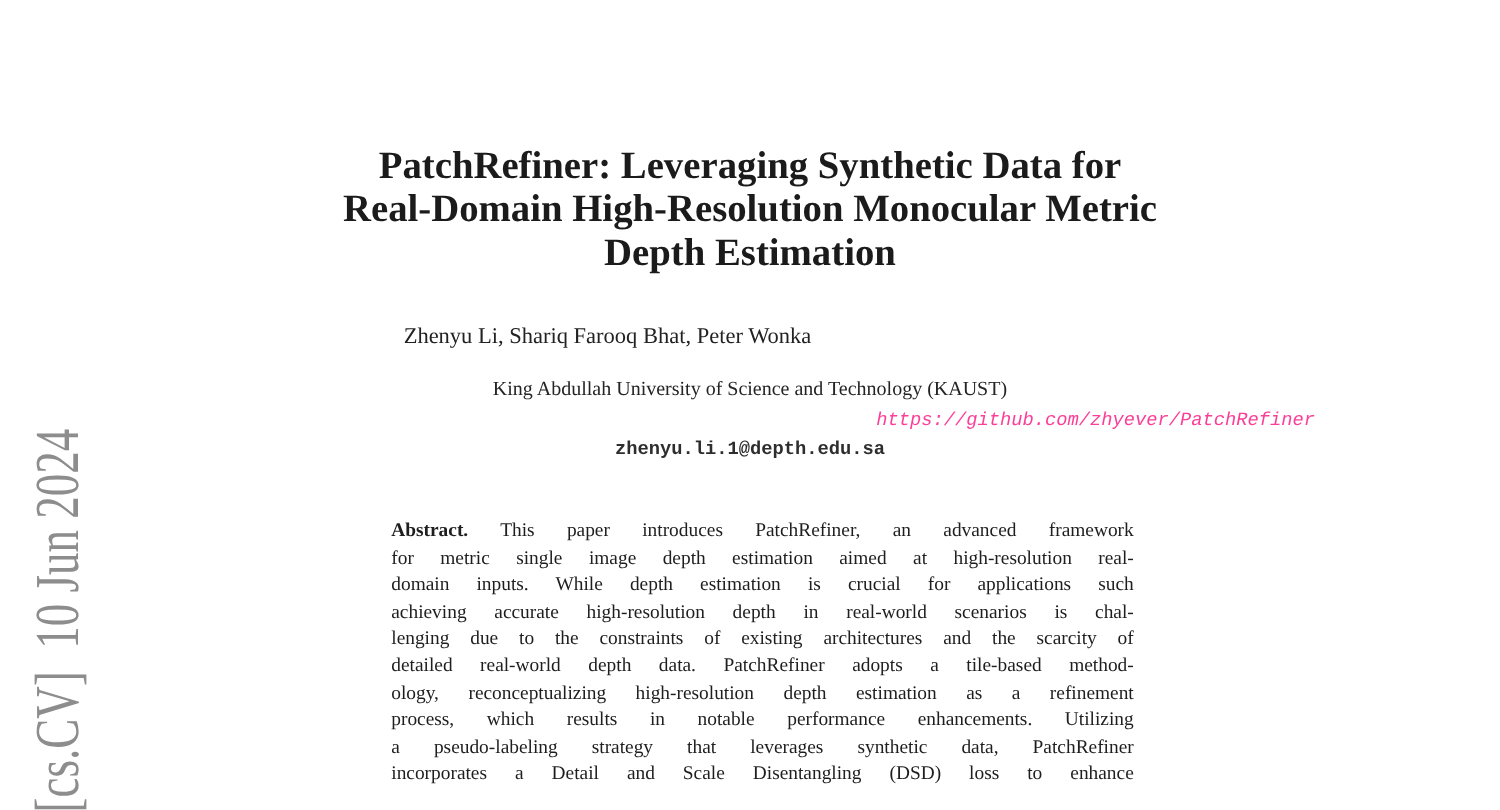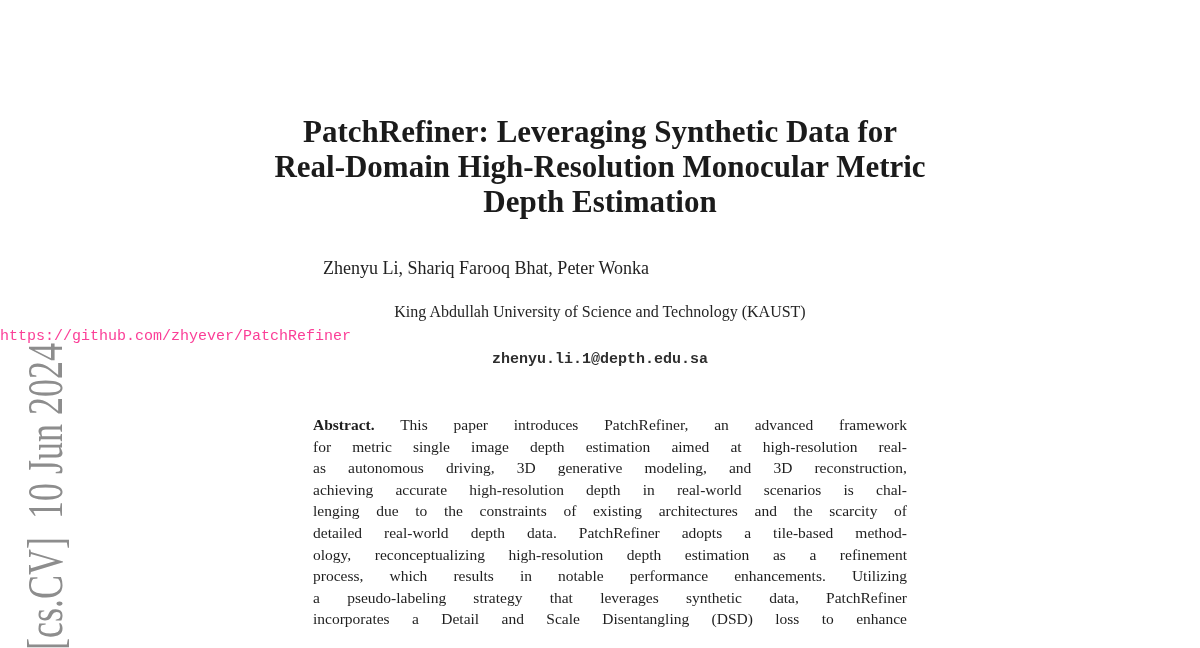--- a/index.html
+++ b/index.html
@@ -57,23 +57,24 @@
     width: 1200px;
     text-align: center;
     font-size: 16px;
     color: #242424;
   }
   .url-line {
     position: absolute;
     top: 328px;
     left: 0;
     width: 1052px;
-    text-align: left;
+    text-align: right;
     font-family: "Liberation Mono", "DejaVu Sans Mono", monospace;
     font-size: 15px;
+    font-style: italic;
   }
   .url-line a {
     color: var(--link-color, #fb3e97);
     text-decoration: none;
   }
   .email-line {
     position: absolute;
     top: 351px;
     left: 0;
     width: 1200px;
@@ -119,21 +120,21 @@
 
   <div class="url-line">
     <a href="#">https://github.com/zhyever/PatchRefiner</a>
   </div>
 
   <div class="email-line">zhenyu.li.1@depth.edu.sa</div>
 
   <div class="abstract">
     <div class="abs-line"><span class="abs-head">Abstract.</span> <span>This paper introduces PatchRefiner, an advanced framework</span></div>
     <div class="abs-line">for metric single image depth estimation aimed at high-resolution real-</div>
-    <div class="abs-line">as autonomous driving, 3D generative modeling, and 3D reconstruction,</div>
+    <div class="abs-line">domain inputs. While depth estimation is crucial for applications such</div>
     <div class="abs-line">achieving accurate high-resolution depth in real-world scenarios is chal-</div>
     <div class="abs-line">lenging due to the constraints of existing architectures and the scarcity of</div>
     <div class="abs-line">detailed real-world depth data. PatchRefiner adopts a tile-based method-</div>
     <div class="abs-line">ology, reconceptualizing high-resolution depth estimation as a refinement</div>
     <div class="abs-line">process, which results in notable performance enhancements. Utilizing</div>
     <div class="abs-line">a pseudo-labeling strategy that leverages synthetic data, PatchRefiner</div>
     <div class="abs-line">incorporates a Detail and Scale Disentangling (DSD) loss to enhance</div>
   </div>
 
 </div>

